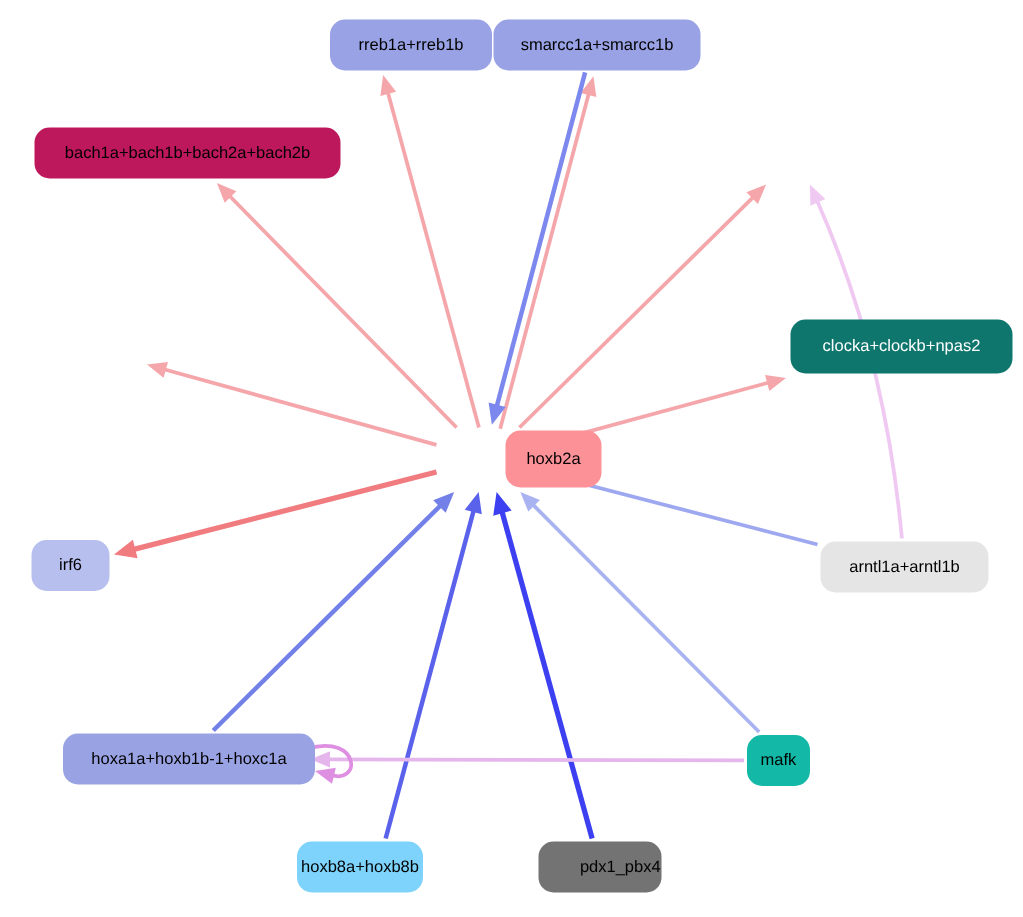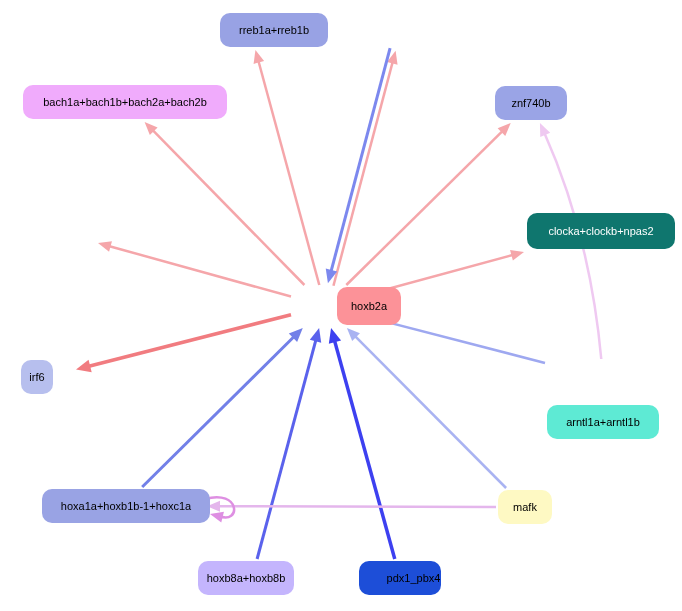--- a/index.html
+++ b/index.html
@@ -98,23 +98,23 @@
         <path d="M 205 499 C 241 489, 241 525, 219 516" fill="none" stroke="#DE8FE2" stroke-width="2.5"></path>
         <polygon points="210,514 223.93367165833732,511.86568649968024 221.2900333454413,522.4402397512644" fill="#DE8FE2"></polygon>
       </g>
       <g>
         <path d="M 601.2727272727273 359 Q 590 235 543.6527647393438 131.30788043378578" fill="none" stroke="#EFC9F1" stroke-width="2.5"></path>
         <polygon points="539.939393939394,123 550.2198080892268,132.64445876697687 540.2686106465604,137.09234247241113" fill="#EFC9F1"></polygon>
       </g>
     </svg>
 
 <div class="node" style="left: 196px; top: 13px; width: 108px; height: 34px; background: rgb(152, 162, 228); color: rgb(0, 0, 0); margin-left: 24px;">rreb1a+rreb1b</div>
-    <div class="node" style="left: 23px; top: 85px; width: 204px; height: 34px; background: #f0abfc; color: rgb(0, 0, 0);">bach1a+bach1b+bach2a+bach2b</div>
-    <div class="node" style="left: 495px; top: 86px; width: 72px; height: 34px; background: rgb(154, 164, 230); color: rgb(0, 0, 0);">znf740b</div>
+    <div class="node" style="left: 329px; top: 13px; width: 138px; height: 34px; background: rgb(152, 162, 228); color: rgb(0, 0, 0);">smarcc1a+smarcc1b</div>
+    <div class="node" style="left: 23px; top: 85px; width: 204px; height: 34px; background: #be185d; color: rgb(0, 0, 0);">bach1a+bach1b+bach2a+bach2b</div>
     <div class="node" style="left: 527px; top: 213px; width: 148px; height: 36px; background: #0f766e; color: rgb(255, 255, 255);">clocka+clockb+npas2</div>
     <div class="node" style="left: 293px; top: 287px; width: 64px; height: 38px; background: rgb(252, 146, 152); color: rgb(0, 0, 0); margin-left: 44px;">hoxb2a</div>
-    <div class="node" style="left: 21px; top: 360px; width: 32px; height: 34px; background: rgb(183, 191, 238); color: rgb(0, 0, 0);">irf6</div>
-    <div class="node" style="left: 547px; top: 361px; width: 112px; height: 34px; background: #5eead4; color: rgb(0, 0, 0); margin-top: 44px;">arntl1a+arntl1b</div>
+    <div class="node" style="left: 21px; top: 360px; width: 52px; height: 34px; background: rgb(183, 191, 238); color: rgb(0, 0, 0);">irf6</div>
+    <div class="node" style="left: 547px; top: 361px; width: 112px; height: 34px; background: #e5e5e5; color: rgb(0, 0, 0);">arntl1a+arntl1b</div>
     <div class="node" style="left: 42px; top: 489px; width: 168px; height: 34px; background: rgb(153, 163, 228); color: rgb(0, 0, 0);">hoxa1a+hoxb1b-1+hoxc1a</div>
-    <div class="node" style="left: 498px; top: 490px; width: 54px; height: 34px; background: #fef9c3; color: rgb(0, 0, 0);">mafk</div>
-    <div class="node" style="left: 198px; top: 561px; width: 96px; height: 34px; background: #c4b5fd; color: rgb(0, 0, 0); text-align: right;">hoxb8a+hoxb8b</div>
-    <div class="node" style="left: 359px; top: 561px; width: 82px; height: 34px; background: #1d4ed8; color: rgb(0, 0, 0); padding-left: 32px;">pdx1_pbx4</div>
+    <div class="node" style="left: 498px; top: 490px; width: 42px; height: 34px; background: #14b8a6; color: rgb(0, 0, 0);">mafk</div>
+    <div class="node" style="left: 198px; top: 561px; width: 84px; height: 34px; background: #7dd3fc; color: rgb(0, 0, 0); text-align: right;">hoxb8a+hoxb8b</div>
+    <div class="node" style="left: 359px; top: 561px; width: 82px; height: 34px; background: #737373; color: rgb(0, 0, 0); padding-left: 32px;">pdx1_pbx4</div>
   </div>
 
 </body></html>

